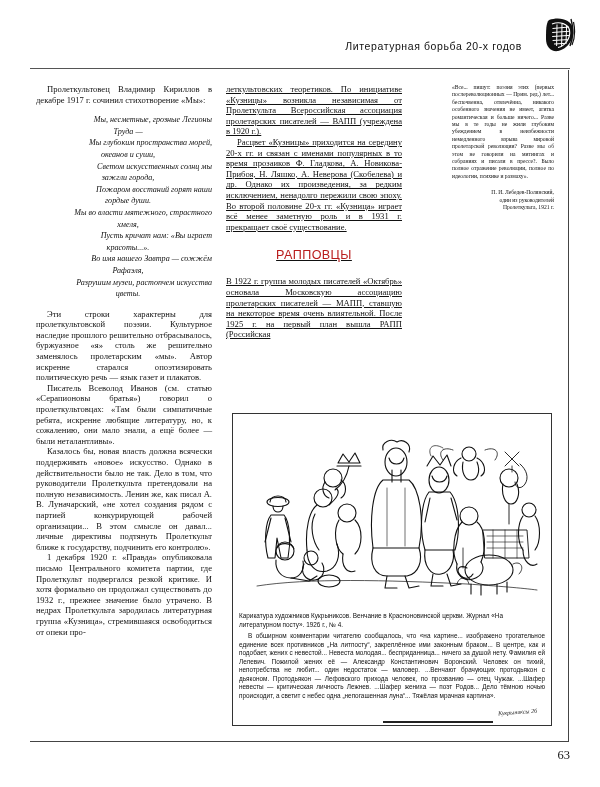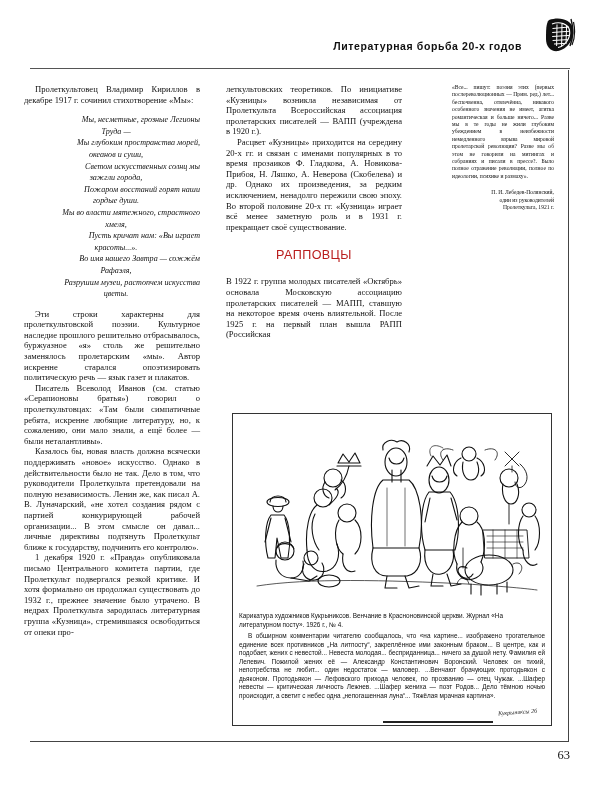--- a/index.html
+++ b/index.html
@@ -33,21 +33,20 @@
   }
   #header-title {
     position: absolute;
     right: 78px;
     top: 40px;
     font-family: "Liberation Sans", sans-serif;
     font-size: 10.5px;
     letter-spacing: 0.6px;
     color: #111;
     white-space: nowrap;
-    font-weight: bold;
   }
   #leaf-logo {
     position: absolute;
     right: 24px;
     top: 14px;
     width: 34px;
     height: 40px;
   }
   #header-rule {
     position: absolute;
@@ -71,22 +70,22 @@
   }
 
   
   .col {
     position: absolute;
     font-size: 8.6px;
     line-height: 10.6px;
     text-align: justify;
     color: #111;
   }
-  #col1 { left: 24px;  top: 84px;  width: 176px; }
-  #col2 { left: 226px; top: 84px;  width: 176px; }
+  #col1 { left: 36px;  top: 84px;  width: 176px; }
+  #col2 { left: 226px; top: 84px;  width: 176px; text-decoration: underline; }
 
   .col p {
     margin: 0;
     text-indent: 11px;
     hyphens: auto;
     -webkit-hyphens: auto;
   }
   .col p.noind { text-indent: 0; }
 
   

